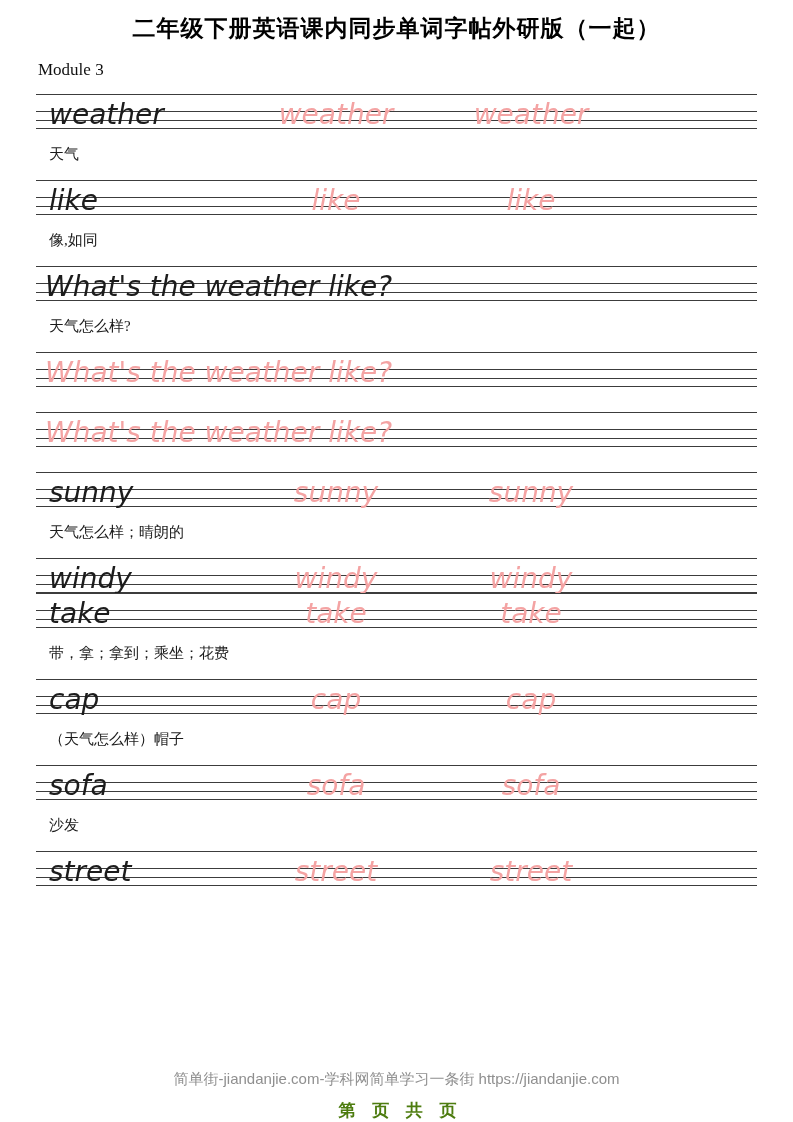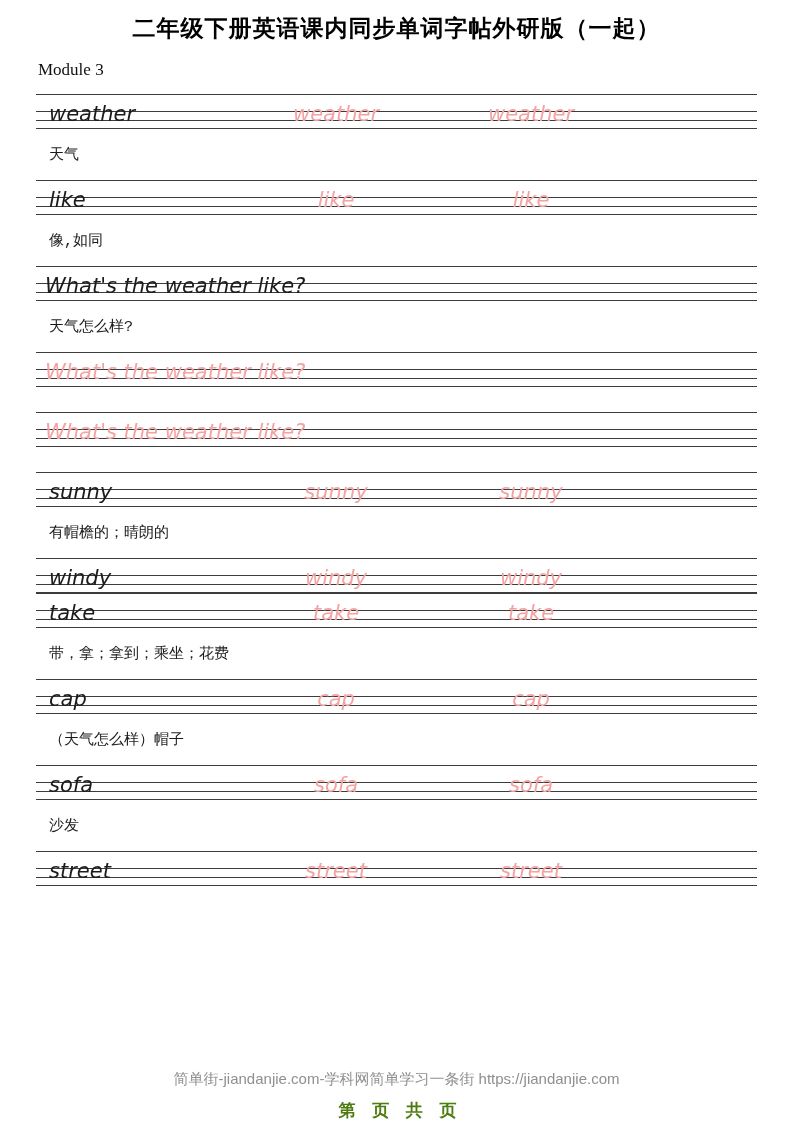--- a/index.html
+++ b/index.html
@@ -38,37 +38,37 @@
       linear-gradient(#3c3c3c,#3c3c3c);
     background-size:100% 1px;
     background-repeat:no-repeat;
     background-position:0 0,0 17px,0 26px,0 34px;
   }
   .w{
     position:absolute;
     top:3px;
     line-height:35px;
     font-style:italic;
-    font-size:21px;
+    font-size:28px;
     white-space:nowrap;
     font-family:"DejaVu Sans", sans-serif;
   }
   .ink{color:#1c1c1c;left:13px;}
   .trace{color:#f4a3a3;}
   .c1{left:205px;width:190px;text-align:center;}
   .c2{left:400px;width:190px;text-align:center;}
   .sent{left:9px;}
   .meaning{
     height:51px;
     display:flex;
     align-items:center;
     padding-left:13px;
     font-size:15px;
     color:#1a1a1a;
-    font-family:Liberation Mono, monospace;
+    font-family:Liberation Serif, serif;
   }
   .trace-entry{margin-bottom:25px;}
   .footer{
     position:absolute;
     left:0;right:0;bottom:0;
     text-align:center;
   }
   .site{
     color:#8f8f8f;
     font-size:15px;
@@ -126,21 +126,21 @@
       <span class="w trace sent">What's the weather like?</span>
     </div>
   </section>
 
   <section class="entry">
     <div class="block">
       <span class="w ink">sunny</span>
       <span class="w trace c1">sunny</span>
       <span class="w trace c2">sunny</span>
     </div>
-    <div class="meaning">有帽檐的；晴朗的</div>
+    <div class="meaning">天气怎么样；晴朗的</div>
   </section>
 
   <section class="entry">
     <div class="block">
       <span class="w ink">windy</span>
       <span class="w trace c1">windy</span>
       <span class="w trace c2">windy</span>
     </div>
   </section>
 

